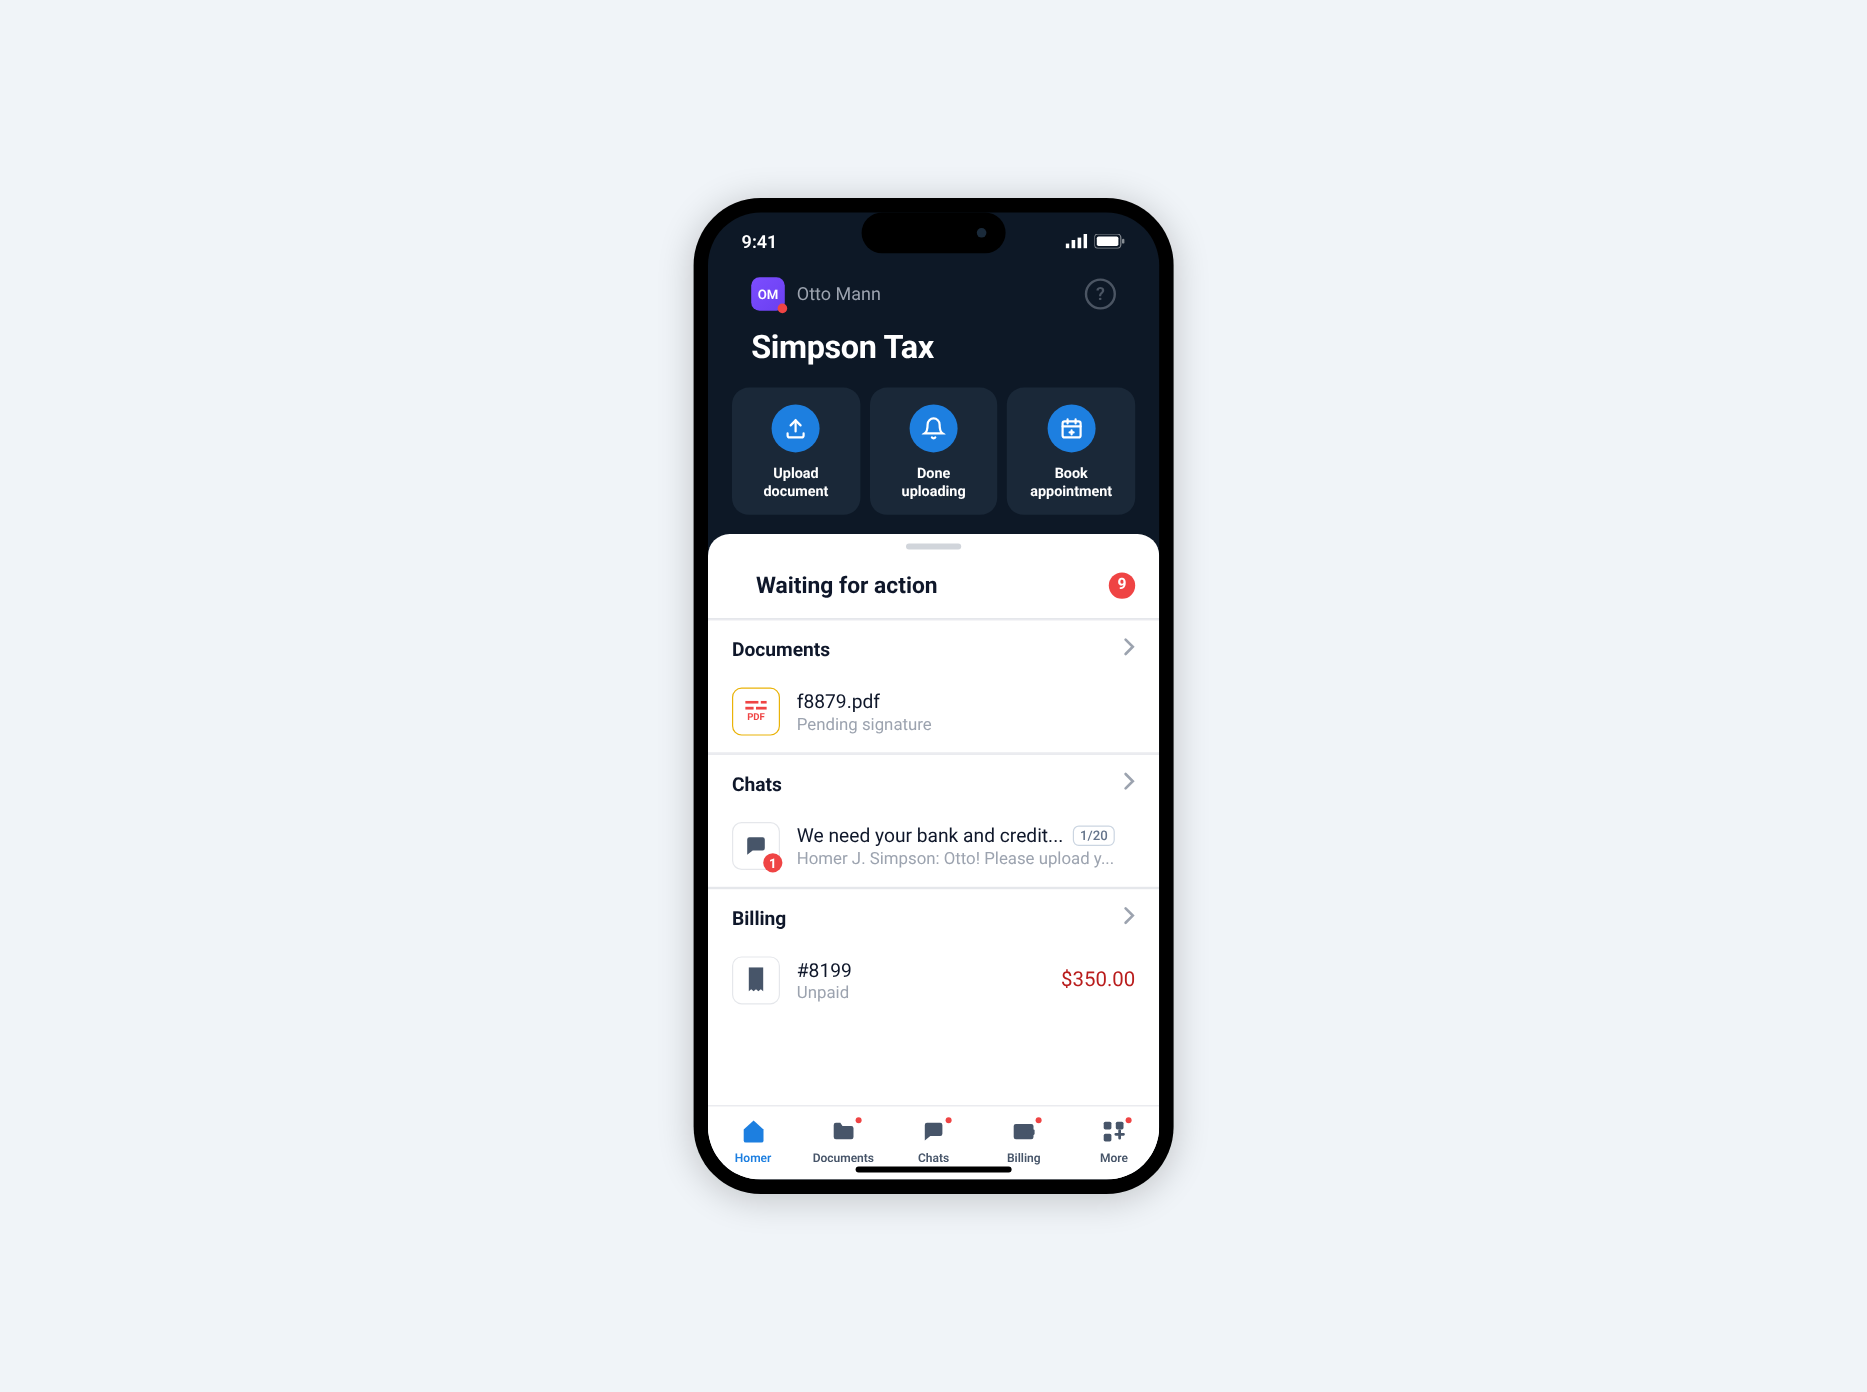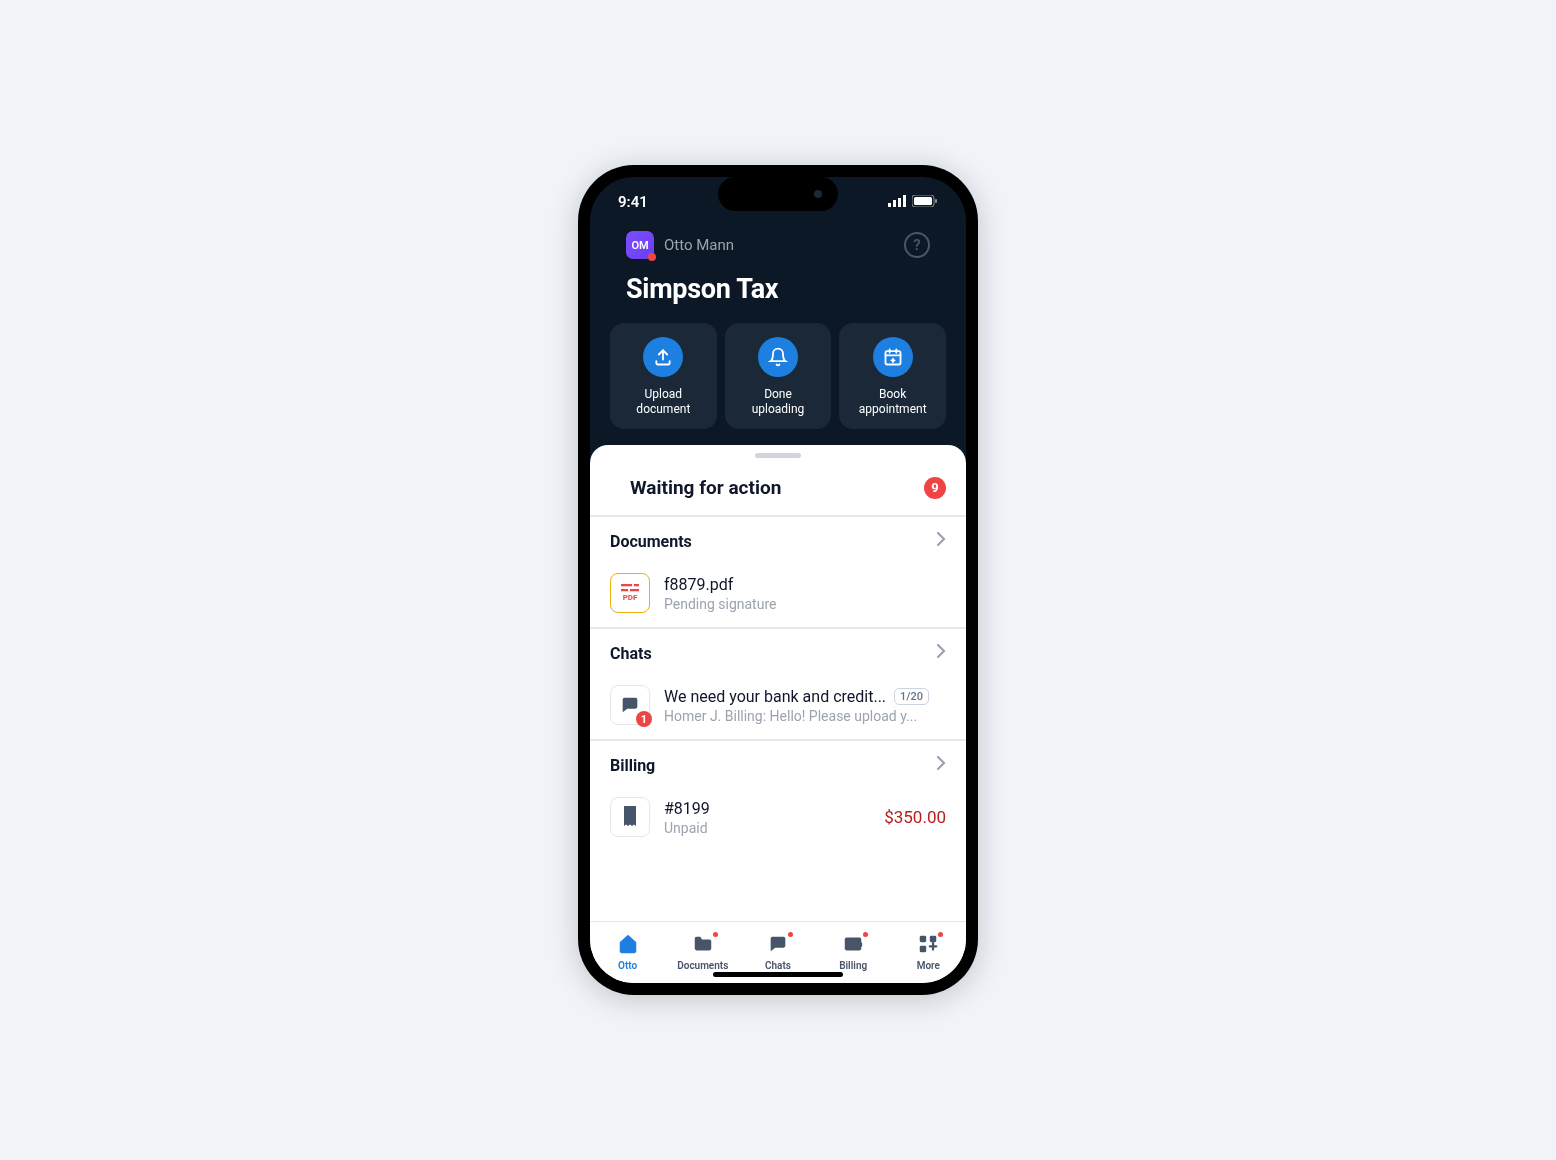--- a/index.html
+++ b/index.html
@@ -141,21 +141,21 @@
   background: #1d7fe0;
   border-radius: 50%;
   display: flex;
   align-items: center;
   justify-content: center;
   color: #fff;
 }
 .tile-label {
   color: #fff;
   font-size: 12px;
-  font-weight: 400;
+  font-weight: 700;
   text-align: center;
   line-height: 1.25;
 }
 .sheet {
   background: #fff;
   flex: 1;
   border-radius: 18px 18px 0 0;
   overflow: hidden;
   display: flex;
   flex-direction: column;
@@ -470,21 +470,21 @@
             <svg width="22" height="22" viewBox="0 0 24 24">
                 <path d="M4 4h14a2 2 0 012 2v8a2 2 0 01-2 2H9l-5 4V6a2 2 0 012-2z" fill="#475569"></path>
               </svg>
             <span class="chat-badge">1</span>
           </div>
           <div class="item-body">
             <div class="item-title-row">
               <div class="item-title">We need your bank and credit...</div>
               <span class="date-pill">1/20</span>
             </div>
-            <div class="item-sub">Homer J. Billing: Hello! Please upload y...</div>
+            <div class="item-sub">Homer J. Simpson: Otto! Please upload y...</div>
           </div>
         </div>
 
         <div class="row-header">
           <span class="row-header-title">Billing</span>
           <span class="chevron">
             <svg width="10" height="16" viewBox="0 0 10 16" fill="none" stroke="currentColor" stroke-width="2.2" stroke-linecap="round">
                 <path d="M2 2l6 6-6 6"></path>
               </svg>
           </span>
@@ -503,21 +503,21 @@
         </div>
       </div>
 
       <div class="tabbar">
         <div class="tab active">
           <span class="tab-icon">
             <svg width="22" height="22" viewBox="0 0 24 24" fill="#1d7fe0">
                 <path d="M3 10l9-8 9 8v10a2 2 0 01-2 2H5a2 2 0 01-2-2V10z"></path>
               </svg>
           </span>
-          <span>Otto</span>
+          <span>Homer</span>
         </div>
         <div class="tab">
           <span class="tab-icon">
             <svg width="22" height="22" viewBox="0 0 24 24" fill="#475569">
                 <path d="M3 6a2 2 0 012-2h4l2 3h8a2 2 0 012 2v8a2 2 0 01-2 2H5a2 2 0 01-2-2V6z"></path>
               </svg>
             <span class="tab-dot"></span>
           </span>
           <span>Documents</span>
         </div>

